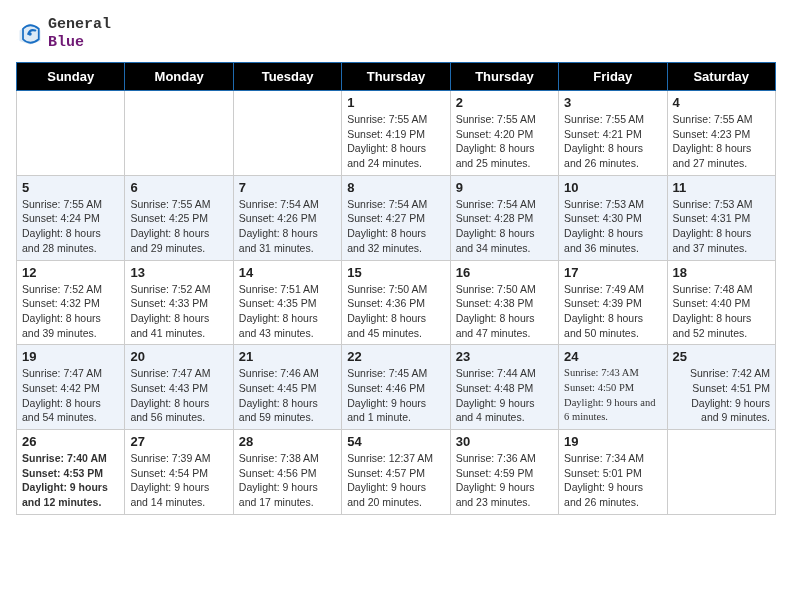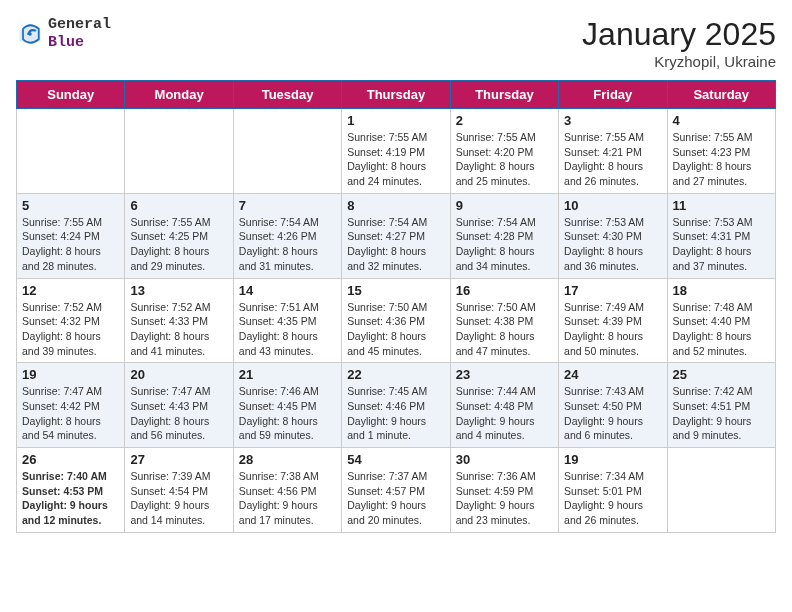--- a/index.html
+++ b/index.html
@@ -69,21 +69,21 @@
       background: #fff;
     }
     .calendar tr:nth-child(even) td {
       background: #f5f8fc;
     }
     .calendar tr:nth-child(odd) td {
       background: #fff;
     }
     
     .calendar thead tr td, .calendar thead tr th {
-      background: #be185d;
+      background: #000000;
     }
     .day-number {
       font-size: 13px;
       font-weight: bold;
       color: #222;
       margin-bottom: 2px;
     }
     .day-info {
       font-size: 10.5px;
       color: #333;
@@ -108,24 +108,20 @@
       <polygon points="16,4 28,12 28,24 16,28 4,24 4,12" fill="#1a6fc4" opacity="0.15"></polygon>
       <path d="M8 10 Q16 2 26 10 L26 22 Q16 30 8 22 Z" fill="none" stroke="#1a6fc4" stroke-width="2"></path>
       <path d="M14 16 Q16 10 22 12" fill="none" stroke="#1a6fc4" stroke-width="2.5" stroke-linecap="round"></path>
       <circle cx="16" cy="16" r="2" fill="#1a6fc4"></circle>
     </svg>
     <div class="logo-text">
       <div class="logo-general">General</div>
       <div class="logo-blue">Blue</div>
     </div>
   </div>
-  <div class="title-block">
-    <div class="month-title">January 2025</div>
-    <div class="subtitle">Kryzhopil, Ukraine</div>
-  </div>
 </div>
 
 <table class="calendar">
   <thead>
     <tr>
     <th>Sunday</th>
         <th>Monday</th>
         <th>Tuesday</th>
         <th>Thursday</th>
         <th>Thursday</th>
@@ -277,27 +273,27 @@
 Daylight: 9 hours and 1 minute.</div>
         </td>
         <td>
           <div class="day-number">23</div>
           <div class="day-info" style="white-space: pre-line;">Sunrise: 7:44 AM
 Sunset: 4:48 PM
 Daylight: 9 hours and 4 minutes.</div>
         </td>
         <td>
           <div class="day-number">24</div>
-          <div class="day-info" style="white-space: pre-line;">Sunrise: 7:43 AM
+          <div class="day-info" style="white-space: pre-line; font-family: Liberation Serif, serif;">Sunrise: 7:43 AM
 Sunset: 4:50 PM
 Daylight: 9 hours and 6 minutes.</div>
         </td>
         <td>
           <div class="day-number">25</div>
-          <div class="day-info" style="white-space: pre-line;">Sunrise: 7:42 AM
+          <div class="day-info" style="white-space: pre-line; text-align: right;">Sunrise: 7:42 AM
 Sunset: 4:51 PM
 Daylight: 9 hours and 9 minutes.</div>
         </td>
       </tr>
       <tr>
         <td>
           <div class="day-number">26</div>
           <div class="day-info" style="white-space: pre-line; font-weight: bold;">Sunrise: 7:40 AM
 Sunset: 4:53 PM
 Daylight: 9 hours and 12 minutes.</div>
@@ -309,21 +305,21 @@
 Daylight: 9 hours and 14 minutes.</div>
         </td>
         <td>
           <div class="day-number">28</div>
           <div class="day-info" style="white-space: pre-line;">Sunrise: 7:38 AM
 Sunset: 4:56 PM
 Daylight: 9 hours and 17 minutes.</div>
         </td>
         <td>
           <div class="day-number">54</div>
-          <div class="day-info" style="white-space: pre-line;">Sunrise: 7:37 AM
+          <div class="day-info" style="white-space: pre-line;">Sunrise: 12:37 AM
 Sunset: 4:57 PM
 Daylight: 9 hours and 20 minutes.</div>
         </td>
         <td>
           <div class="day-number">30</div>
           <div class="day-info" style="white-space: pre-line;">Sunrise: 7:36 AM
 Sunset: 4:59 PM
 Daylight: 9 hours and 23 minutes.</div>
         </td>
         <td>

